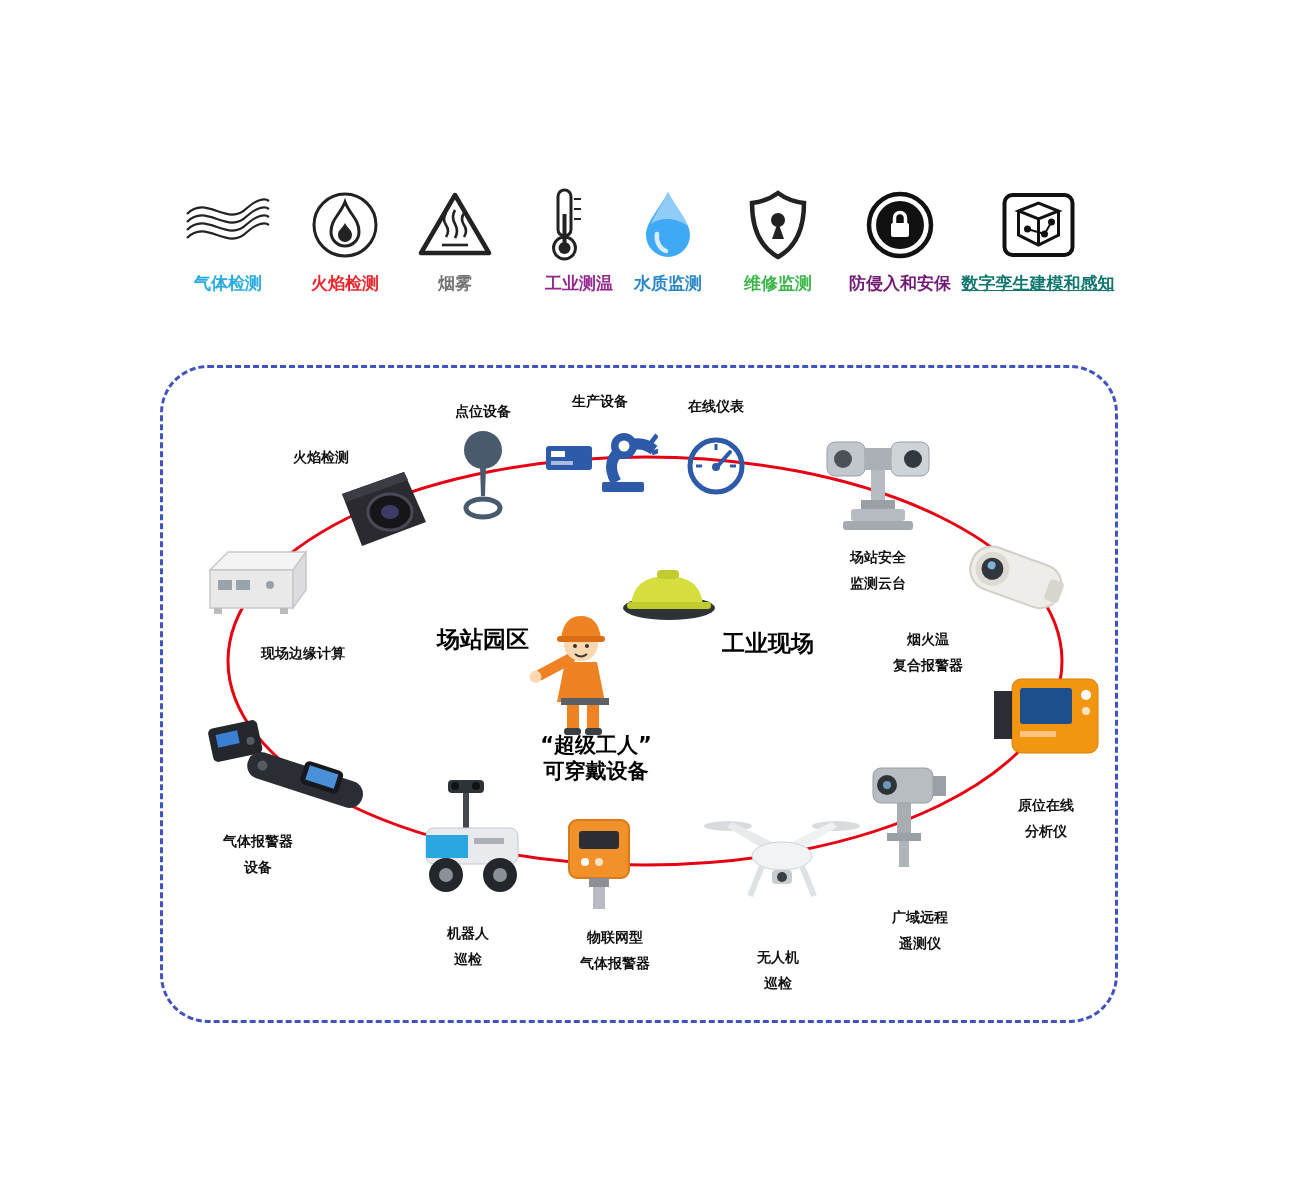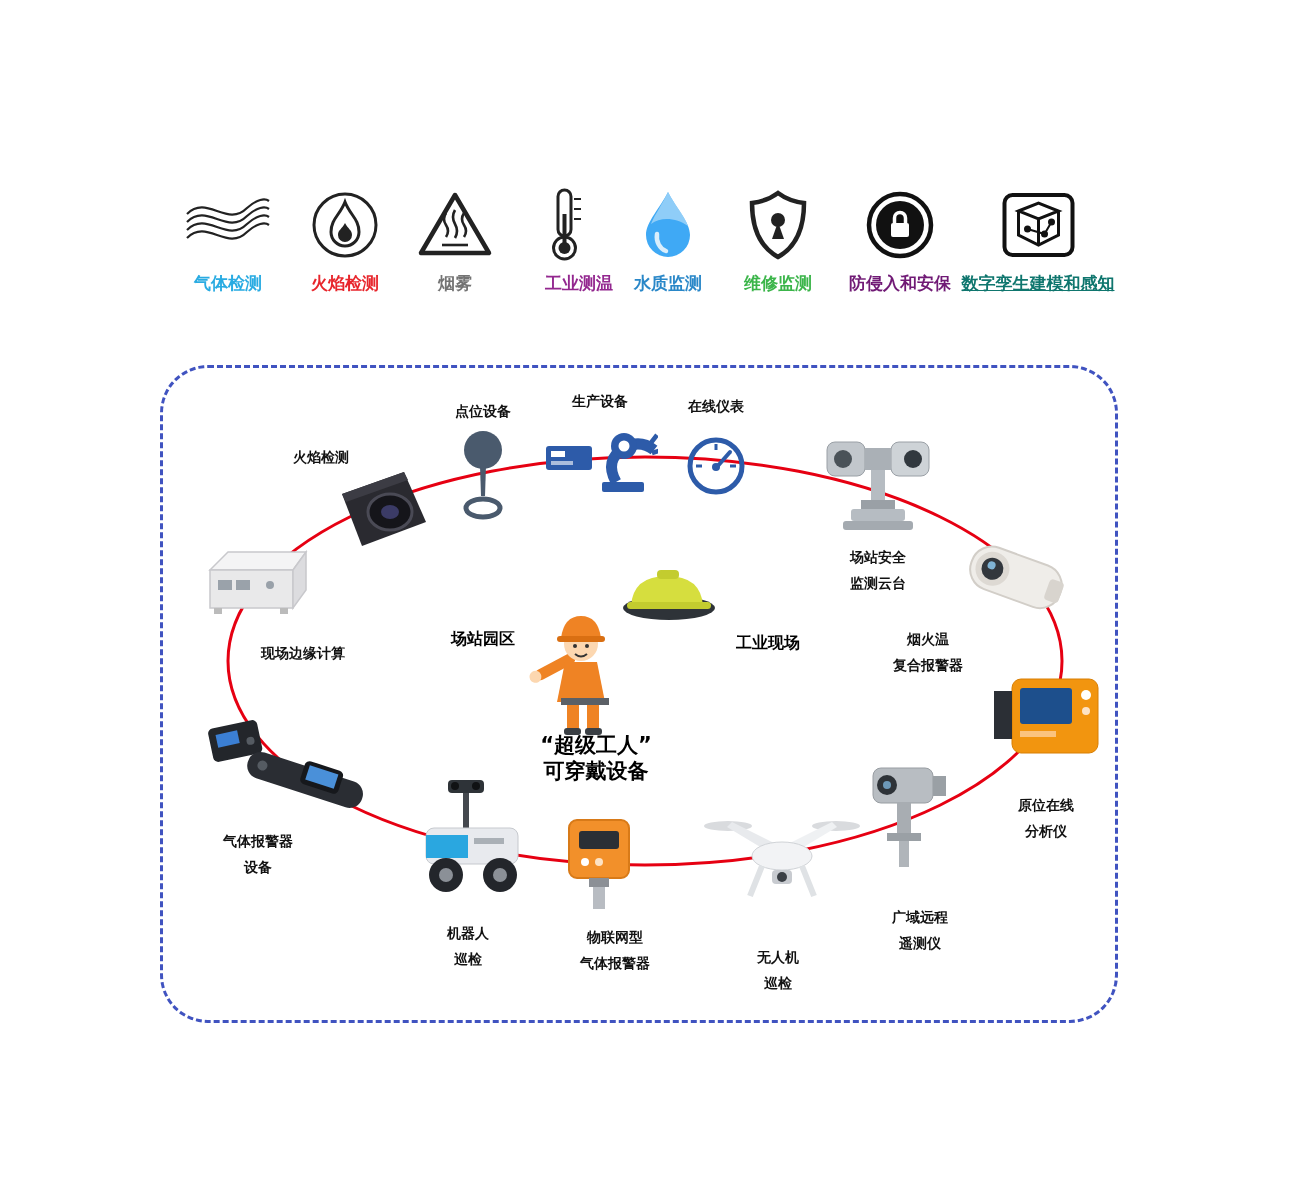--- a/index.html
+++ b/index.html
@@ -19,21 +19,21 @@
   .board { position:absolute; left:160px; top:365px; width:952px; height:652px;
            border:3px dashed #4053c0; border-radius:48px; }
   .ring { position:absolute; left:0; top:0; width:100%; height:100%; }
 
   .dev { position:absolute; }
   .dev svg { width:100%; height:100%; display:block; }
 
   .nlabel { position:absolute; transform:translateX(-50%); text-align:center;
             font-size:14px; line-height:26px; color:#121212; font-weight:600;
             white-space:pre-line; }
-  .zone { font-size:16px; font-weight:800; color:#000; }
+  .zone { font-size:23px; font-weight:800; color:#000; }
   .boldlabel { font-size:21px; font-weight:800; color:#000; }
 </style>
 </head>
 <body>
 
 <div class="stage">
 
   <div class="legend-item" style="left:228px">
     <div class="legend-icon">
       <svg width="90" height="66" viewBox="0 0 90 66">

